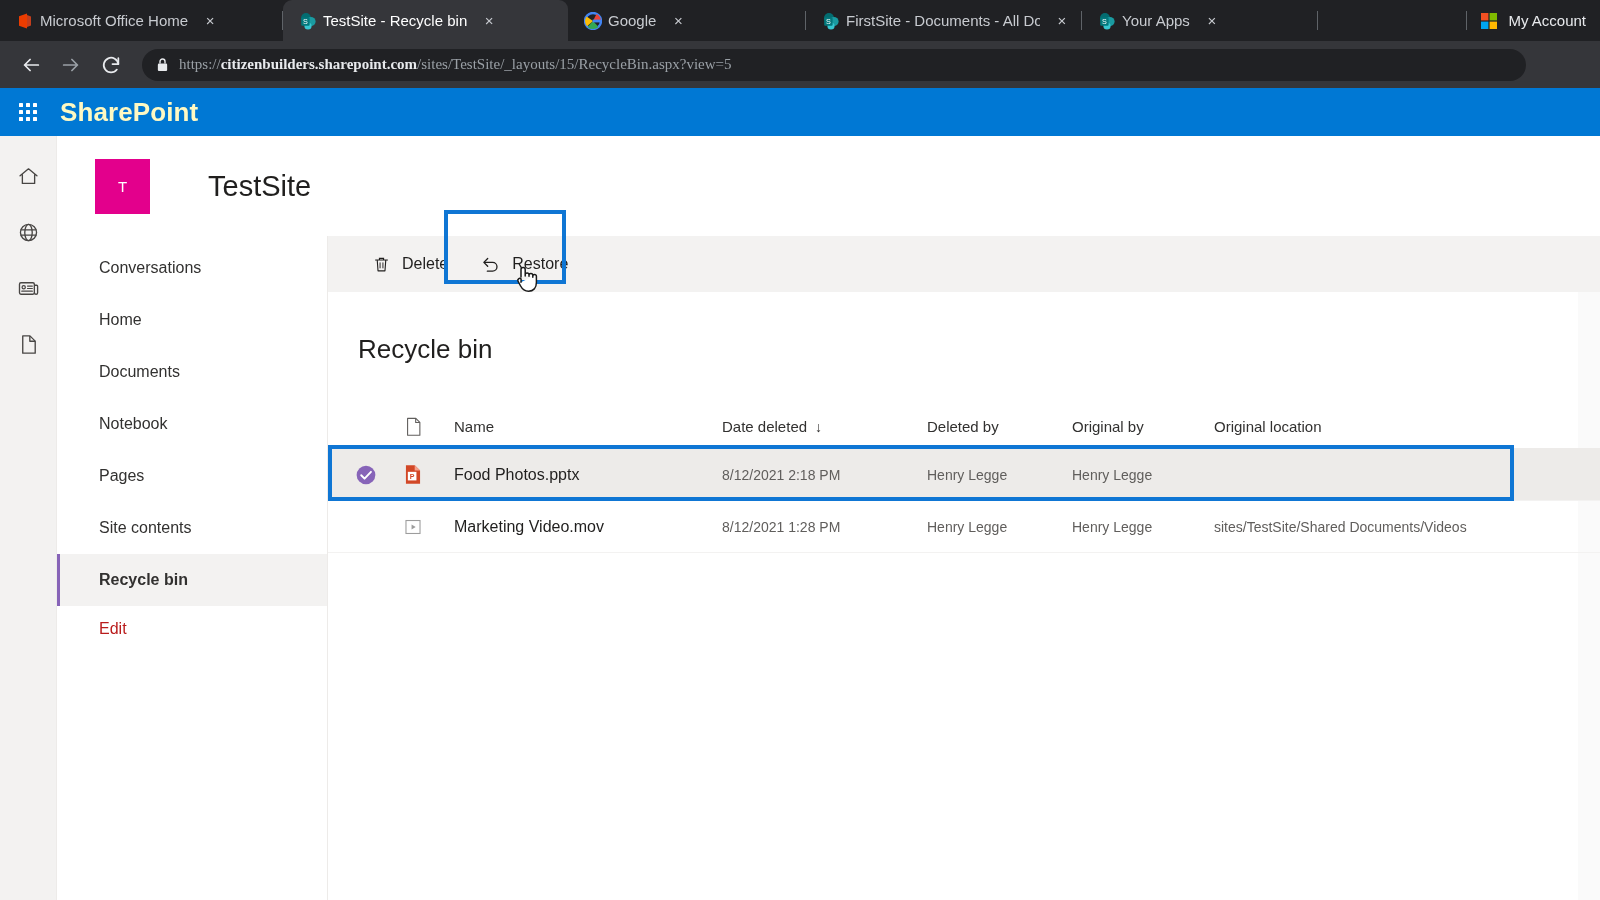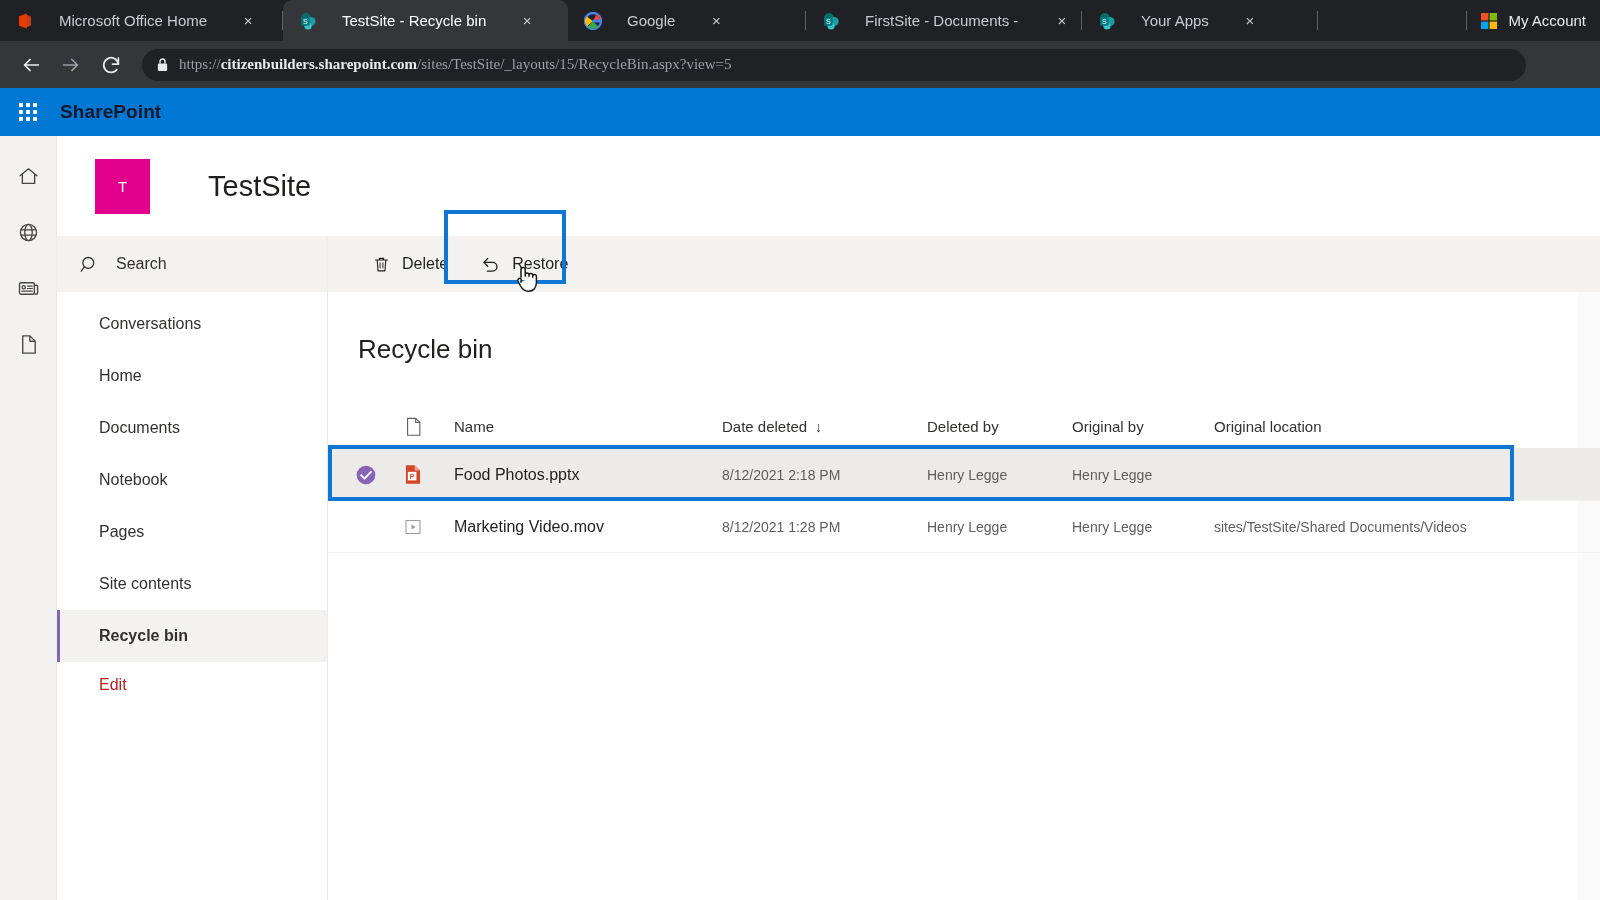--- a/index.html
+++ b/index.html
@@ -17,21 +17,21 @@
     height: 41px;
     display: flex;
     align-items: flex-end;
     background: #202124;
     position: relative;
   }
   .tab {
     height: 41px;
     display: flex;
     align-items: center;
-    gap: 25px;
+    gap: 6px;
     padding: 0 12px 0 16px;
     color: #c8cbd0;
     font-size: 15px;
     position: relative;
     min-width: 0;
     flex: 0 0 auto;
   }
   .tab.inactive::after {
     content: "";
     position: absolute;
@@ -110,21 +110,21 @@
   
   .suite-bar {
     height: 48px;
     background: #0078d4;
     display: flex;
     align-items: center;
     padding-left: 14px;
     gap: 18px;
   }
   .waffle { width: 28px; height: 28px; display:flex; align-items:center; justify-content:center; }
-  .suite-title { color: #0f172a; font-size: 19px; font-weight: 700; letter-spacing: .1px; }
+  .suite-title { color: #fef9c3; font-size: 26px; font-weight: 700; letter-spacing: .1px; }
 
   
   .page { display: flex; height: 804px; background: #fff; }
 
   .rail {
     width: 57px;
     background: #f3f2f1;
     flex: 0 0 57px;
     padding-top: 26px;
     display: flex; flex-direction: column; align-items: center; gap: 28px;
@@ -429,27 +429,20 @@
     <div class="site-header">
       <div class="site-logo">
         <span>T</span>
       </div>
       <div class="site-name">TestSite</div>
     </div>
 
     <div class="below-header">
 
       <div class="leftnav">
-        <div class="search-box">
-          <svg width="21" height="21" viewBox="0 0 24 24">
-            <circle cx="10.6" cy="10.2" r="6.2" fill="none" stroke="#323130" stroke-width="1.5"></circle>
-            <path d="M6.1 14.8 2.6 19.6" stroke="#323130" stroke-width="1.5" stroke-linecap="round" fill="none"></path>
-          </svg>
-          <span class="search-label">Search</span>
-        </div>
         <div class="nav-list">
           <div class="nav-item">
               <span>Conversations</span>
             </div>
           <div class="nav-item">
               <span>Home</span>
             </div>
           <div class="nav-item">
               <span>Documents</span>
             </div>

